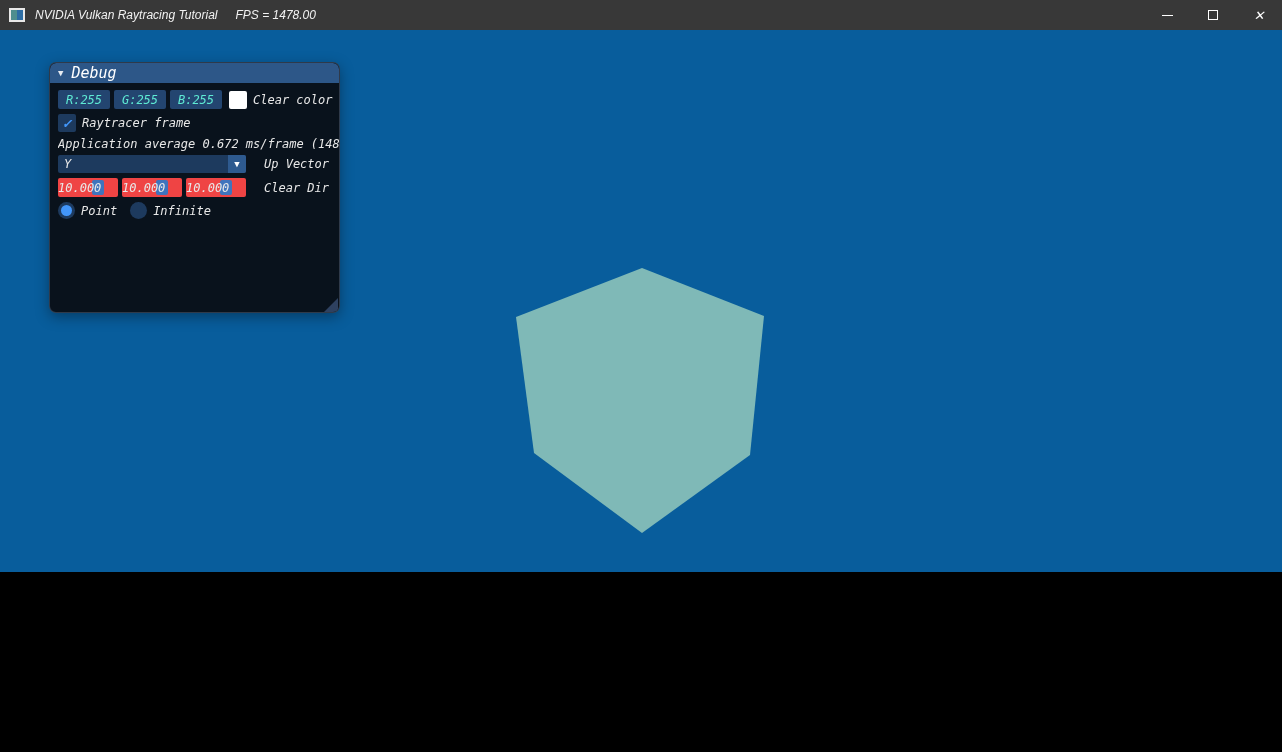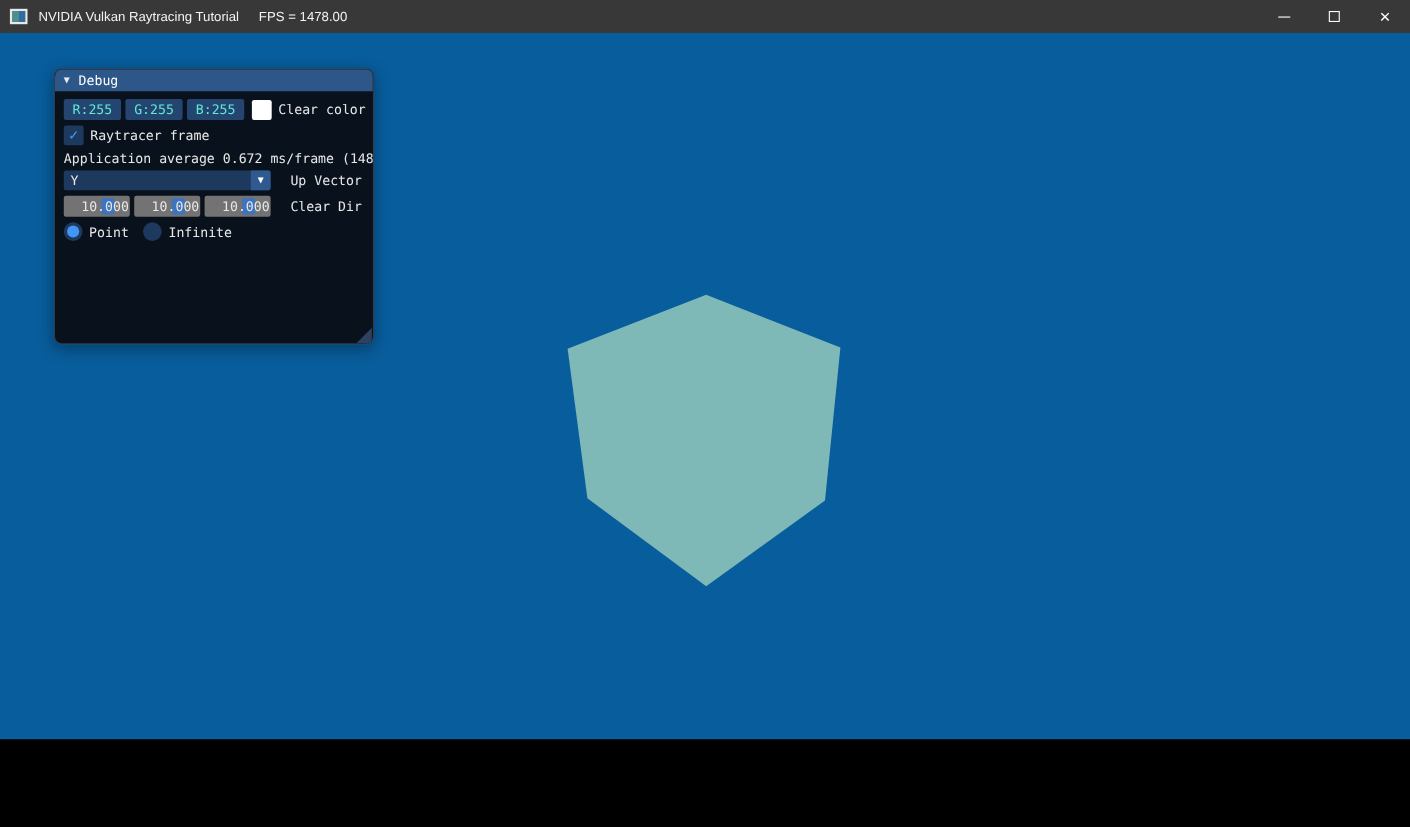--- a/index.html
+++ b/index.html
@@ -1,18 +1,18 @@
 <!DOCTYPE html>
 <html><head>
 <meta charset="utf-8">
 <style>
   * { margin:0; padding:0; box-sizing:border-box; }
   html,body { width:1282px; height:752px; overflow:hidden; background:#000; }
-  .app-window { width:1282px; height:672px; display:flex; flex-direction:column;
-    font-family:"Liberation Sans", sans-serif; }
+  .app-window { width:1282px; height:572px; display:flex; flex-direction:column;
+    font-family:"Liberation Sans", sans-serif;font-style:italic; }
 
   
   .titlebar { height:30px; background:#383838; display:flex; align-items:center;
     color:#f2f2f2; font-size:12px; flex:0 0 30px; }
   .app-icon { width:16px; height:14px; margin:0 10px 0 9px; border:2px solid #e8e8e8;
     background:linear-gradient(90deg,#4e8e8e 0 50%,#2d6da4 50% 100%); }
   .titlebar-text { display:flex; gap:18px; white-space:pre; }
   .win-controls { margin-left:auto; display:flex; height:100%; }
   .win-btn { width:46px; height:100%; display:flex; align-items:center; justify-content:center;
     color:#ffffff; font-size:13px; cursor:default; }
@@ -26,21 +26,21 @@
 
   
   .imgui-window { position:absolute; left:49px; top:32px; width:291px; height:251px;
     background:rgba(10,14,20,0.94); border:1px solid rgba(120,135,160,0.35);
     border-radius:7px; color:#e8e8e8;
     font-family:"DejaVu Sans Mono", monospace; font-size:12px; overflow:hidden;
     box-shadow:0 4px 14px rgba(0,0,0,0.35); }
   .imgui-titlebar { height:20px; background:#2d5788; display:flex; align-items:center;
     padding:0 8px; border-radius:6px 6px 0 0; color:#fff; }
   .collapse-arrow { font-size:9px; margin-right:8px; color:#e8ecf2; }
-  .imgui-title { font-size:12px; }
+  .imgui-title { font-size:15px; }
   .imgui-content { padding:7px 0 0 8px; position:relative; height:230px; }
   .row { display:flex; align-items:center; margin-bottom:5px; white-space:pre; }
 
   .igbtn { height:19px; width:52px; background:#234570; border-radius:2px;
     display:flex; align-items:center; justify-content:center; margin-right:4px;
     color:#5eead4; cursor:pointer; }
   .swatch { width:18px; height:18px; margin:0 6px 0 3px; border-radius:2px;
     background:#ffffff; cursor:pointer; }
 
   .checkbox { width:18px; height:18px; background:#1d3a5e; border-radius:2px;
@@ -50,23 +50,23 @@
   .perf-text { margin-bottom:4px; white-space:pre; overflow:hidden; }
 
   .combo { width:188px; height:18px; background:#1d3a5e; border-radius:2px;
     display:flex; align-items:center; position:relative; cursor:pointer; }
   .combo-value { padding-left:6px; }
   .combo-arrow-btn { position:absolute; right:0; top:0; width:18px; height:18px;
     background:#2e5a8f; border-radius:0 2px 2px 0; display:flex; align-items:center;
     justify-content:center; }
   .combo-arrow-btn span { font-size:9px; color:#fff; }
 
-  .dragfield { width:60px; height:19px; background:#737373; border-radius:2px;
+  .dragfield { width:60px; height:19px; background:#ef4444; border-radius:2px;
     position:relative; margin-right:4px; display:flex; align-items:center;
-    justify-content:center; overflow:hidden; cursor:ew-resize;padding-left:15px; }
+    overflow:hidden; cursor:ew-resize; }
   .dragfield:last-of-type { margin-right:0; }
   .drag-grab { position:absolute; left:34px; top:2px; width:12px; height:15px;
     background:#3f74bd; border-radius:2px; }
   .dragfield span { position:relative; z-index:1; }
 
   .slider { width:188px; height:19px; background:#1d3a5e; border-radius:2px;
     position:relative; display:flex; align-items:center; justify-content:center;
     overflow:hidden; cursor:ew-resize; }
   .slider-grab { position:absolute; right:2px; top:2px; width:11px; height:15px;
     background:#4d96e8; border-radius:2px; }

